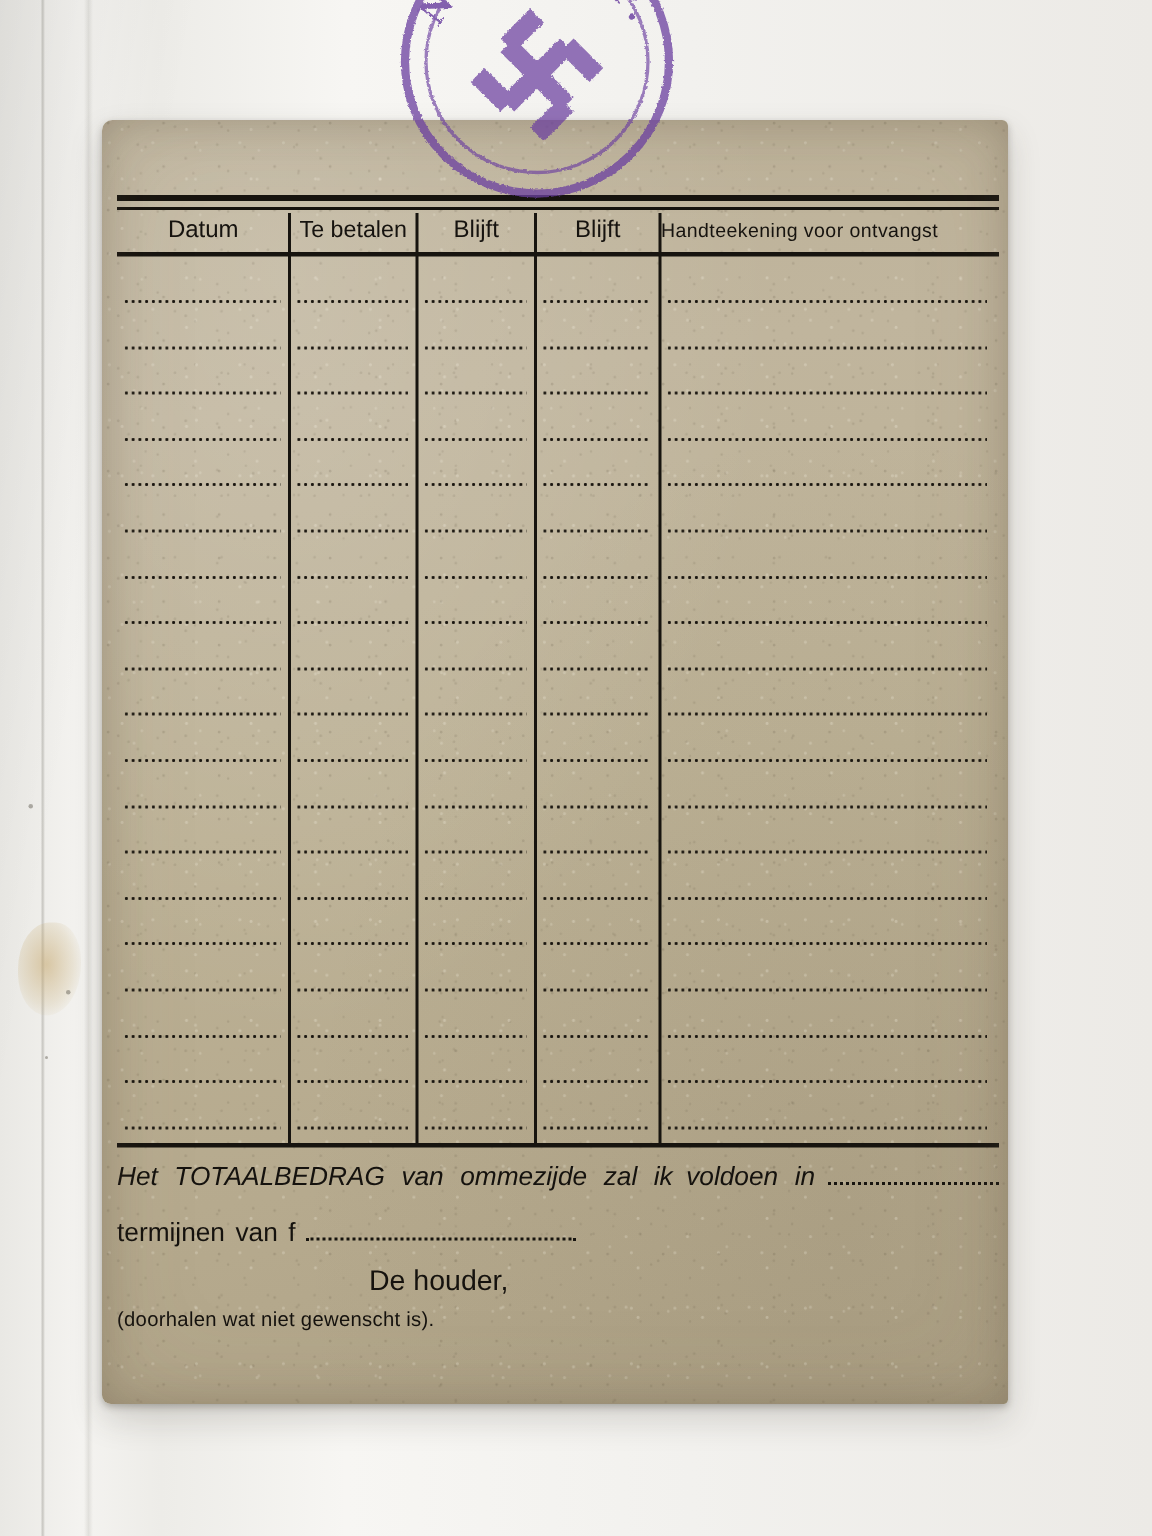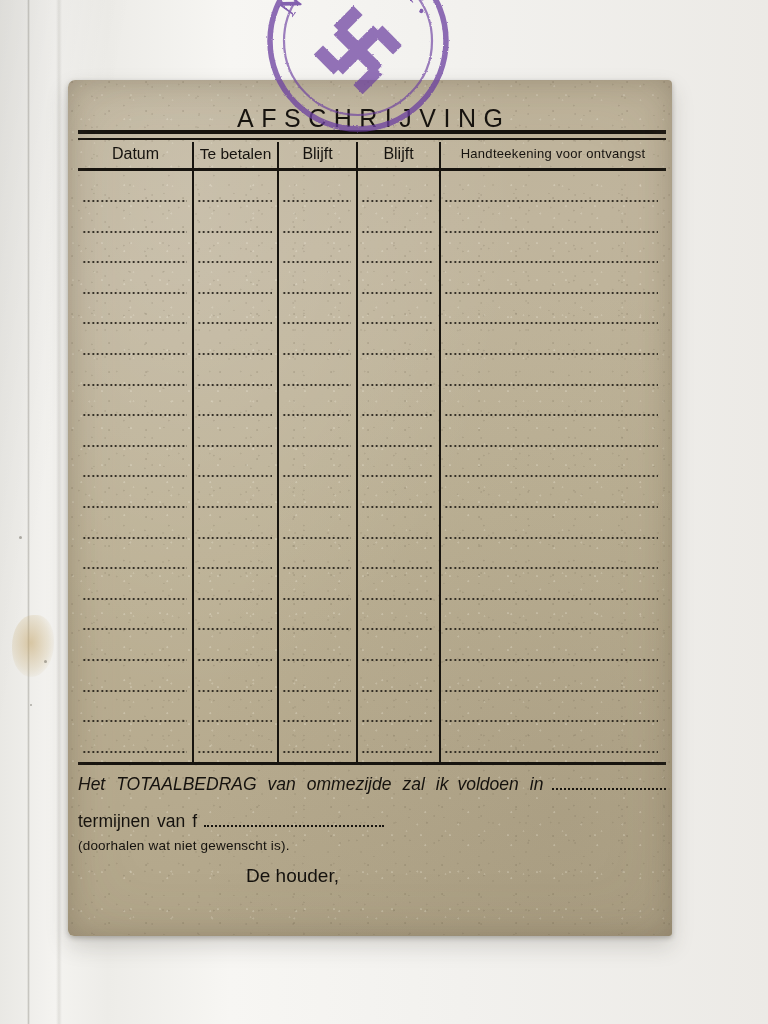--- a/index.html
+++ b/index.html
@@ -131,21 +131,21 @@
     line-height: 28px;
     text-align: center;
     font-size: 16px;
     white-space: nowrap;
     color: #16130f;
   }
   #th-datum     { left: 10px;  width: 115px; }
   #th-tebetalen { left: 125px; width: 85px;  font-size: 15.5px; }
   #th-betaald   { left: 210px; width: 79px;  }
   #th-blijft    { left: 289px; width: 83px;  }
-  #th-handt     { left: 372px; width: 226px; font-size: 13px; letter-spacing: 0.3px; }
+  #th-handt     { left: 352px; width: 226px; font-size: 13px; letter-spacing: 0.3px; }
 
   
   .vrule {
     position: absolute;
     width: 2.4px;
     background: #17140f;
   }
   .vrule.head { top: 62px; height: 26px; }
   .vrule.body { top: 90px; height: 592px; }
 
@@ -227,21 +227,20 @@
   <div id="crease-left2"></div>
   <div id="foxing-stain"></div>
   <div id="backdrop-speck-a"></div>
   <div id="backdrop-speck-b"></div>
   <div id="backdrop-speck-c"></div>
 
   <div id="card">
 
     <div id="paper-grain"></div>
 
-    <div id="title">AFSCHRIJVING</div>
 
     <div class="rule" id="rule-top-thick"></div>
     <div class="rule" id="rule-top-thin"></div>
 
     <div id="thead">
       <div class="th" id="th-datum">Datum</div>
       <div class="th" id="th-tebetalen">Te betalen</div>
       <div class="th" id="th-betaald">Blijft</div>
       <div class="th" id="th-blijft">Blijft</div>
       <div class="th" id="th-handt">Handteekening voor ontvangst</div>
@@ -411,23 +410,23 @@
         <span class="dots-fill"></span>
       </div>
 
       <div class="line2">
         <span class="w">termijnen</span>
         <span class="w">van</span>
         <span class="w">f</span>
         <span class="dots-mid"></span>
       </div>
 
+      <div id="de-houder">De houder,</div>
+
       <div id="note-doorhalen">(doorhalen wat niet gewenscht is).</div>
-
-      <div id="de-houder">De houder,</div>
 
 
     </div>
 
     <div id="edge-shade"></div>
   </div>
 
   <div id="stamp">
     <svg viewBox="0 0 206 206" xmlns="http://www.w3.org/2000/svg" aria-hidden="true">
       <defs>

